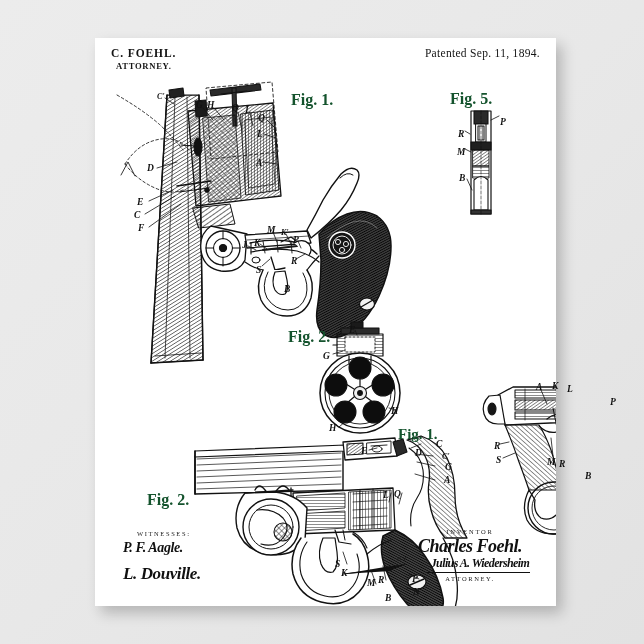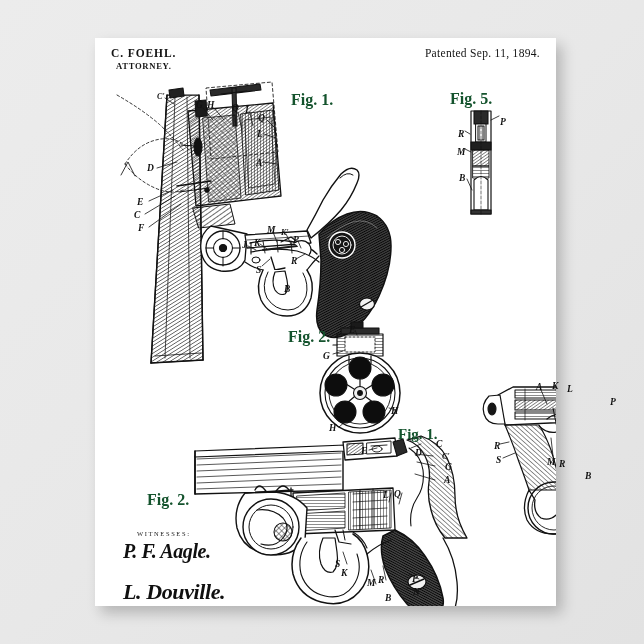--- a/index.html
+++ b/index.html
@@ -97,22 +97,22 @@
     font-weight: normal;
   }
   .script {
     font-family: "Liberation Serif", serif;
     font-style: italic;
     font-weight: bold;
     color: #101010;
   }
   #witness-block { left: 28px; top: 492px; }
   #witness-label { margin-left: 14px; }
-  #witness-1 { font-size: 20px; margin-top: 3px; letter-spacing: -0.4px; }
-  #witness-2 { font-size: 22px; margin-top: 16px; letter-spacing: -0.4px; }
+  #witness-1 { font-size: 14px; margin-top: 3px; letter-spacing: -0.4px; }
+  #witness-2 { font-size: 17px; margin-top: 8px; letter-spacing: -0.4px; }
   #inventor-block {
     left: 300px; top: 490px;
     width: 150px;
     text-align: center;
   }
   #inventor-label { letter-spacing: 1.8px; }
   #inventor-sig {
     font-size: 18px;
     margin-top: 1px;
     letter-spacing: -0.5px;
@@ -554,16 +554,28 @@
           <div class="lbl" style="left: 317px; top: 537px;">P</div>
           <div class="lbl" style="left: 318px; top: 550px;">N</div>
         </div>
 
       <div class="sigblk" id="witness-block">
         <div class="caps" id="witness-label">WITNESSES:</div>
         <div class="script" id="witness-1">P. F. Aagle.</div>
         <div class="script" id="witness-2">L. Douville.</div>
       </div>
 
+      <div class="sigblk" id="inventor-block">
+        <div class="caps" id="inventor-label">INVENTOR</div>
+        <div class="script" id="inventor-sig">Charles Foehl.</div>
+        <div class="caps" id="by-label">BY</div>
+        <div class="script" id="attorney-sig">Julius A. Wiedersheim</div>
+        <div id="attorney-rule"></div>
+        <div class="caps" id="attorney-label">ATTORNEY.</div>
+        <svg id="pen-nib" viewBox="0 0 70 14">
+          <path d="M2,12 L50,4 L66,2 L52,7 L50,9 Z" fill="#111"></path>
+          <path d="M2,12 L20,10" stroke="#111" stroke-width="1"></path>
+        </svg>
+      </div>
 
     </div>
   </div>
 </div>
 
 </body></html>

